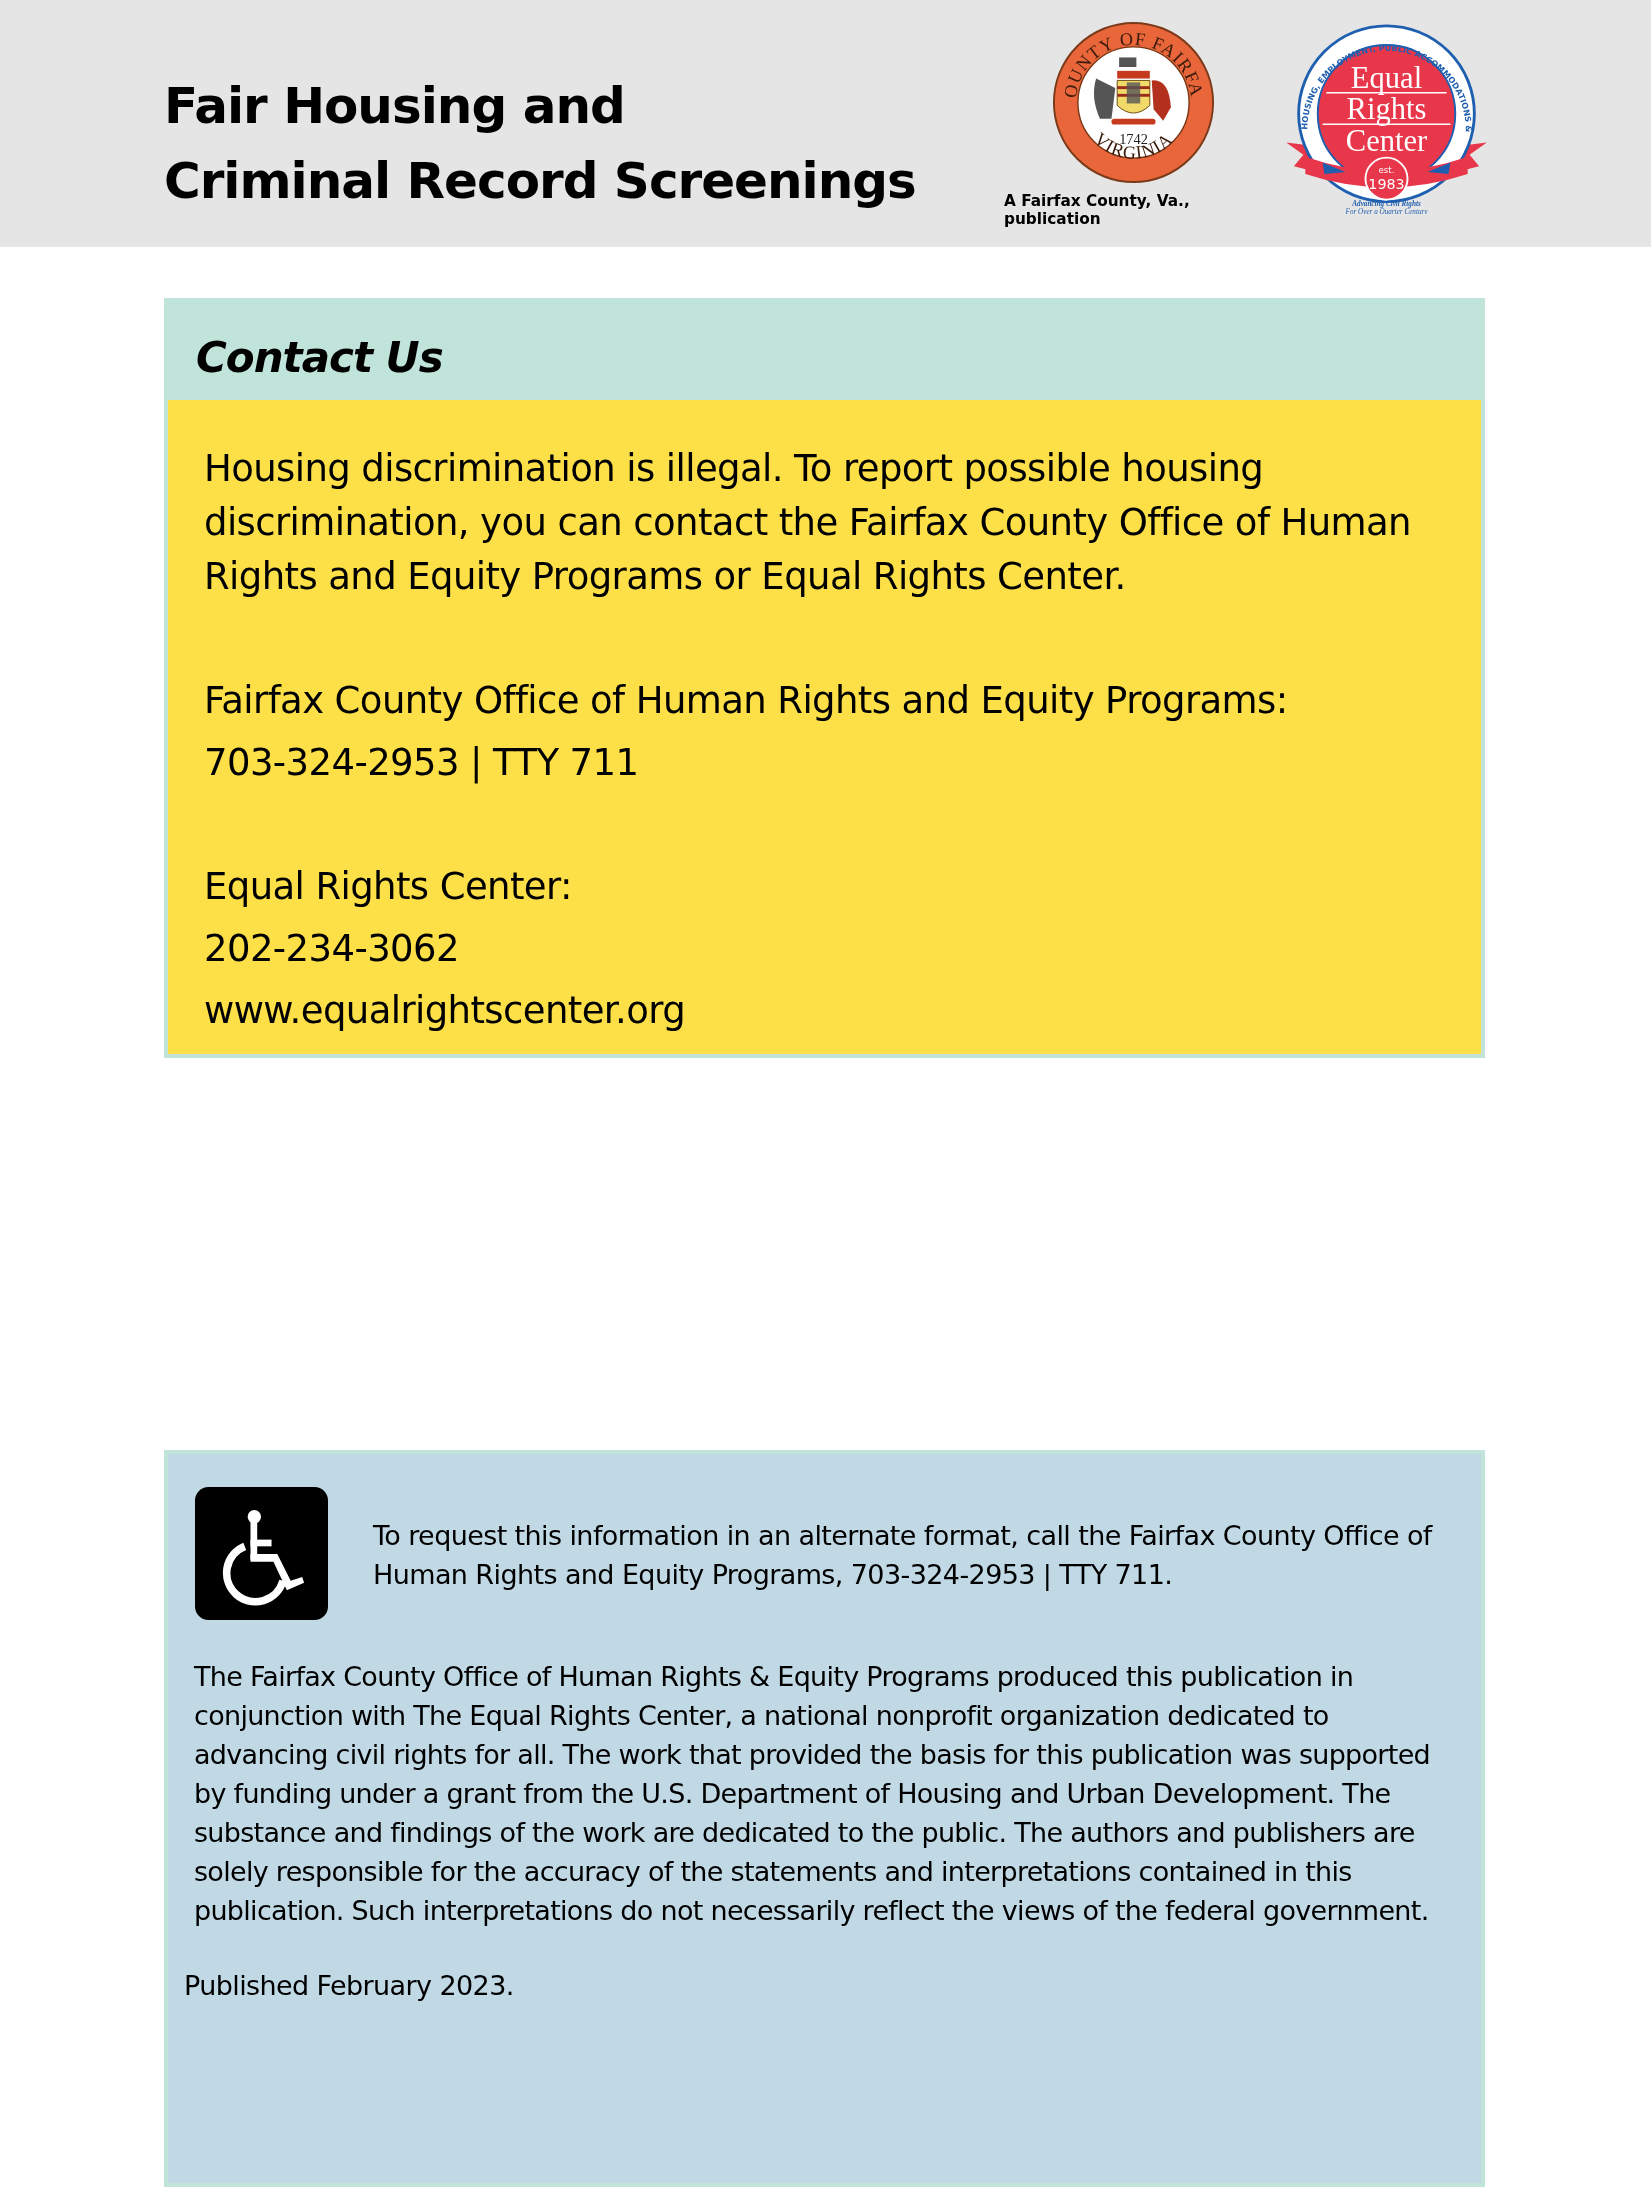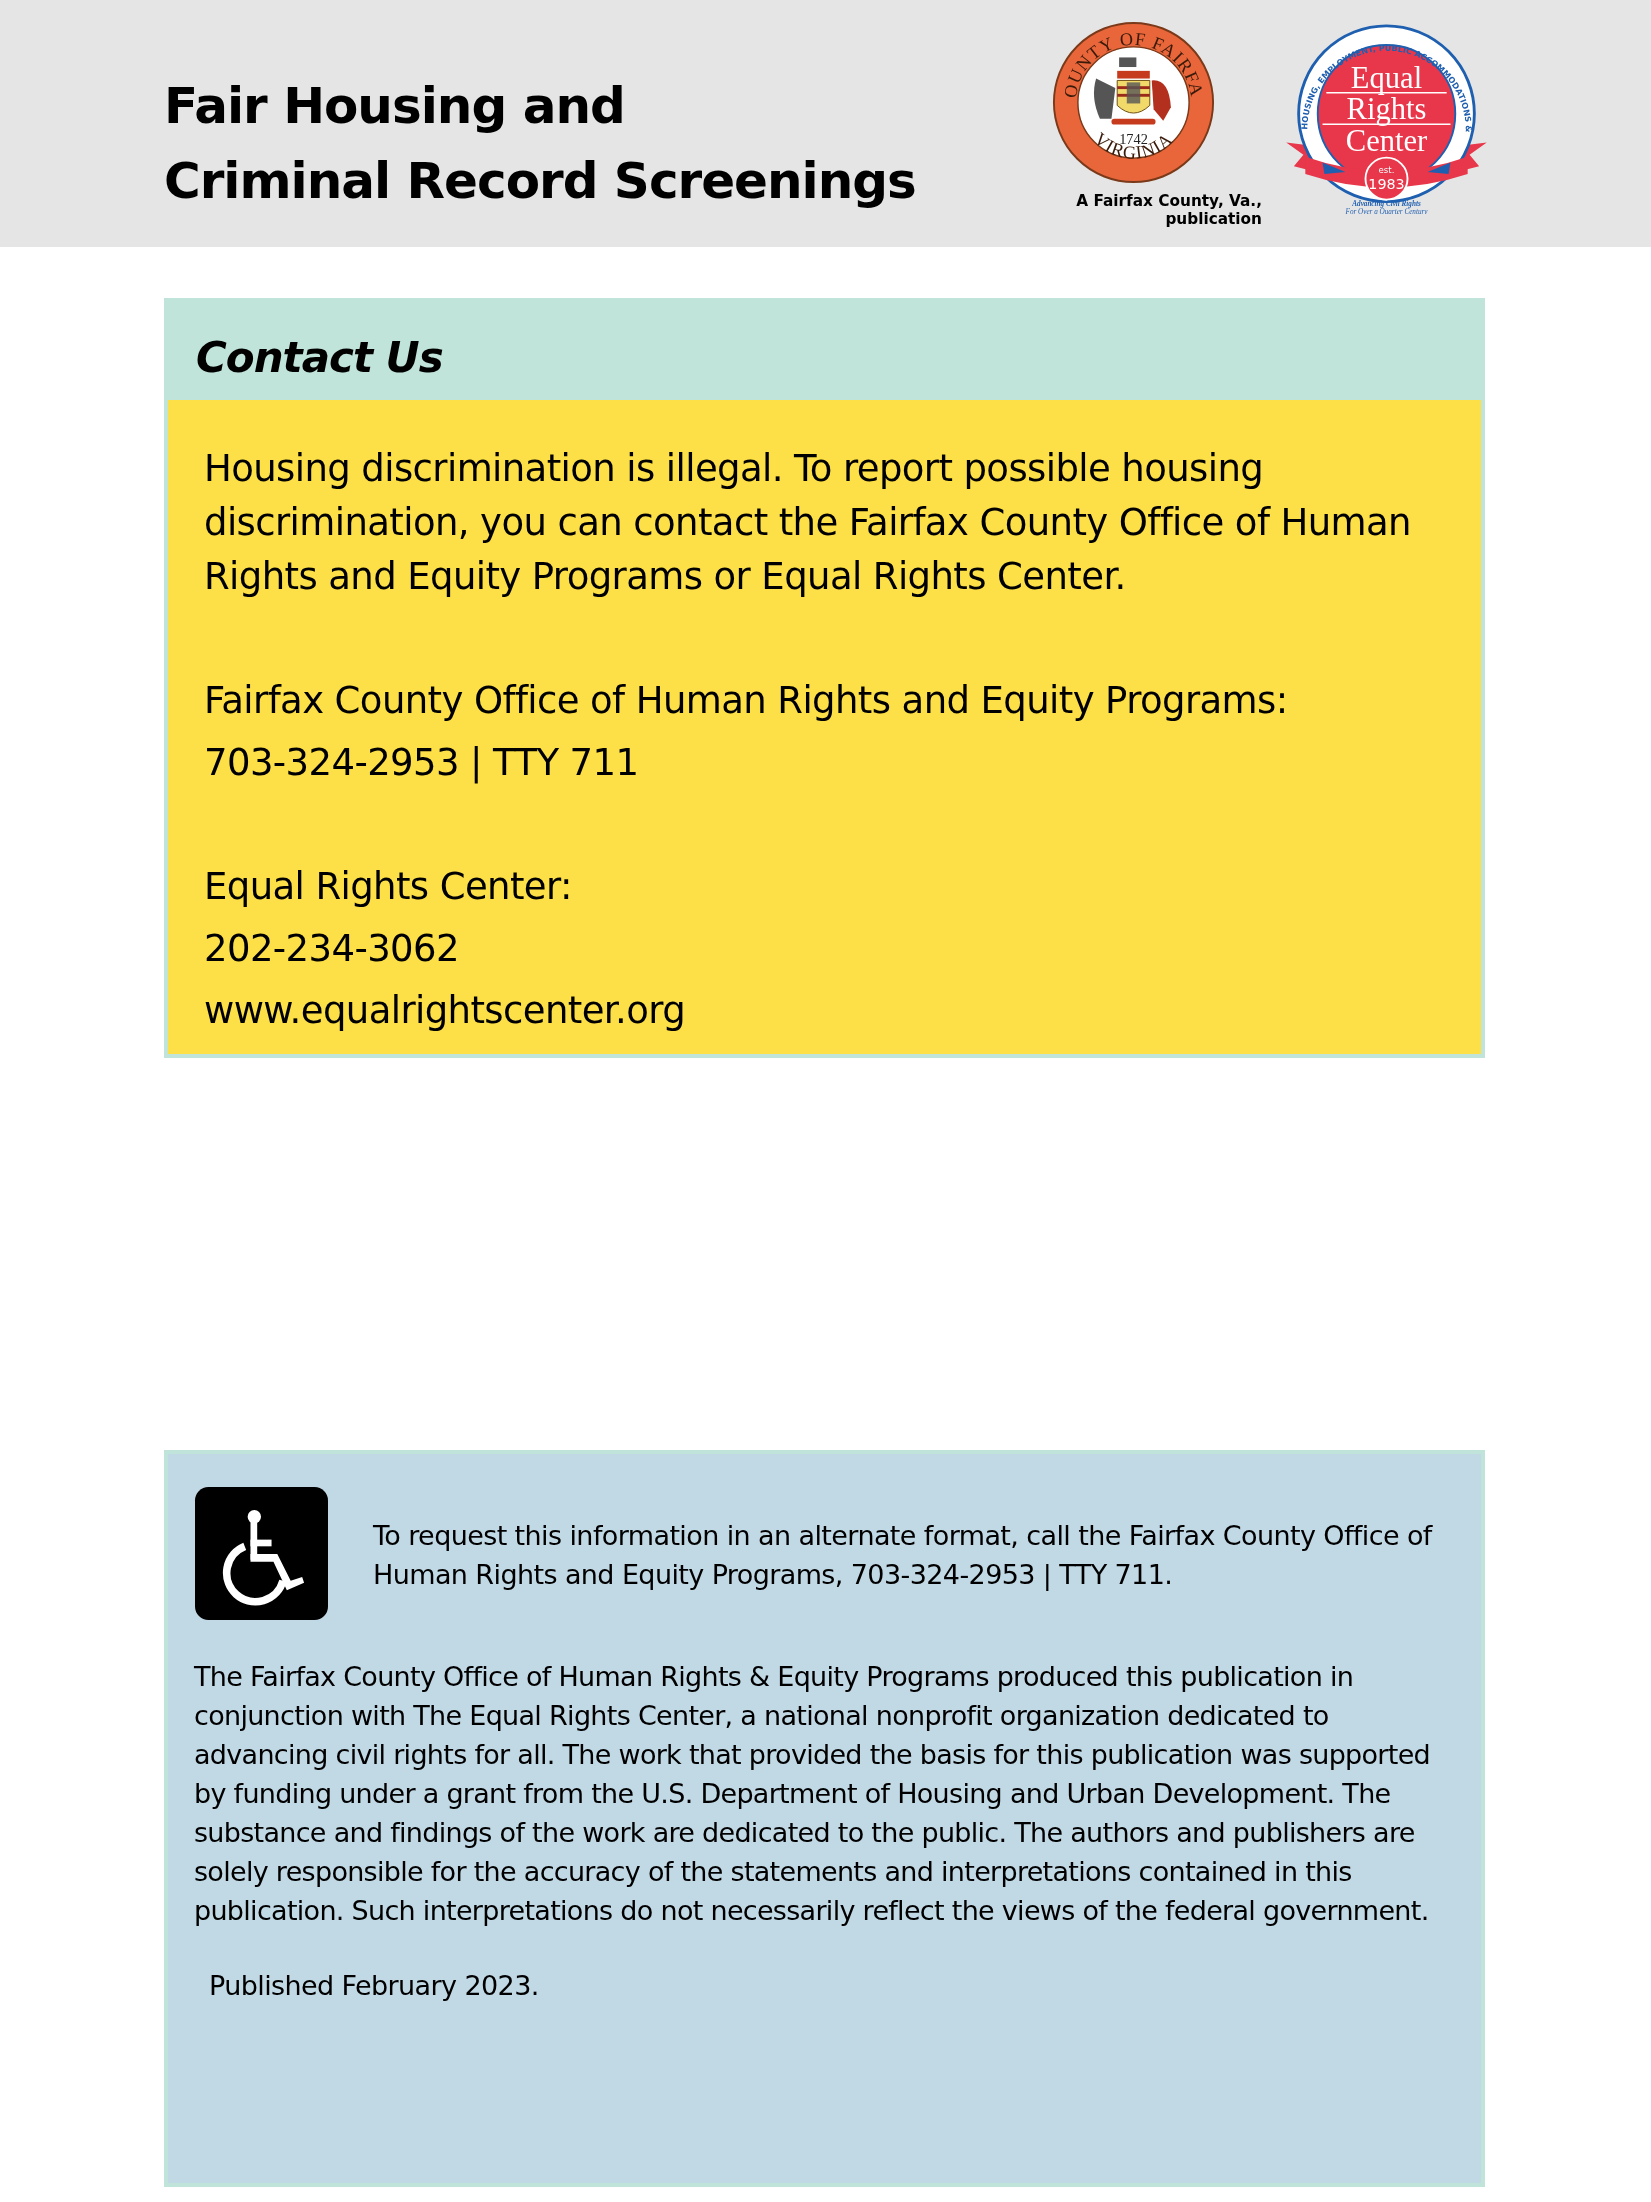--- a/index.html
+++ b/index.html
@@ -15,21 +15,21 @@
     .title {
       position: absolute; left: 164px; top: 69px;
       font-family: "DejaVu Sans", sans-serif; font-weight: bold;
       font-size: 50px; line-height: 75px; letter-spacing: -1px;
     }
     .title div { white-space: nowrap; }
     .seal {
       position: absolute; left: 1052px; top: 21px; width: 163px; height: 163px;
     }
     .seal-caption {
-      position: absolute; left: 1004px; top: 192px; width: 258px; text-align: right;
+      position: absolute; left: 1004px; top: 192px; width: 258px; text-align: left;
       font-family: "DejaVu Sans", sans-serif; font-weight: bold; font-size: 15.3px;
     }
     .erc {
       position: absolute; left: 1286px; top: 23px; width: 201px; height: 191px;
     }
 
     .contact-box {
       position: absolute; left: 164px; top: 298px; width: 1321px; height: 760px;
       box-sizing: border-box; border: 4.8px solid #c0e4da; background: #fde047;
     }
@@ -61,21 +61,21 @@
       position: absolute; left: 205px; top: 62px; right: 29px;
       font-family: "DejaVu Sans", sans-serif; font-size: 27px; line-height: 39px;
       letter-spacing: -0.6px;
     }
     .disclaimer {
       position: absolute; left: 26px; top: 203px; right: 29px;
       font-family: "DejaVu Sans", sans-serif; font-size: 27px; line-height: 39px;
       letter-spacing: -0.7px;
     }
     .published {
-      position: absolute; left: 41px; top: 516px;
+      position: absolute; left: 16px; top: 516px;
       font-family: "DejaVu Sans", sans-serif; font-size: 27px; letter-spacing: -0.6px;
     }
   </style>
 </head>
 <body>
 
 <div class="header">
   <div class="title">
     <div>Fair Housing and</div>
     <div>Criminal Record Screenings</div>

